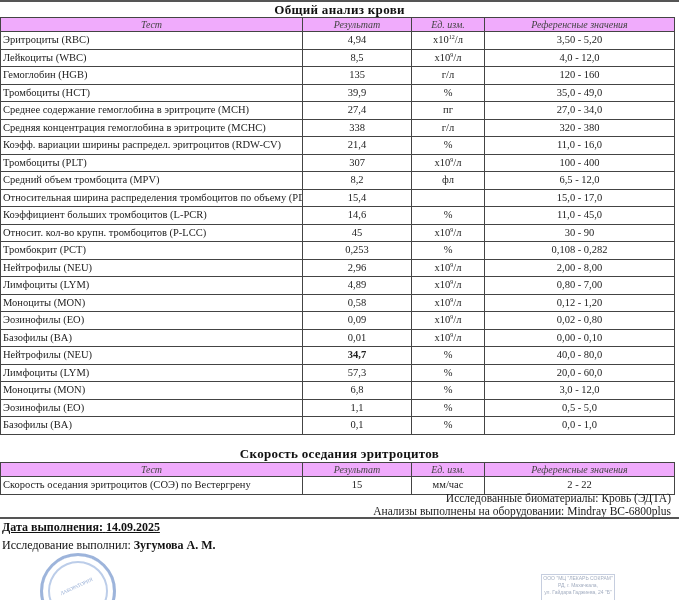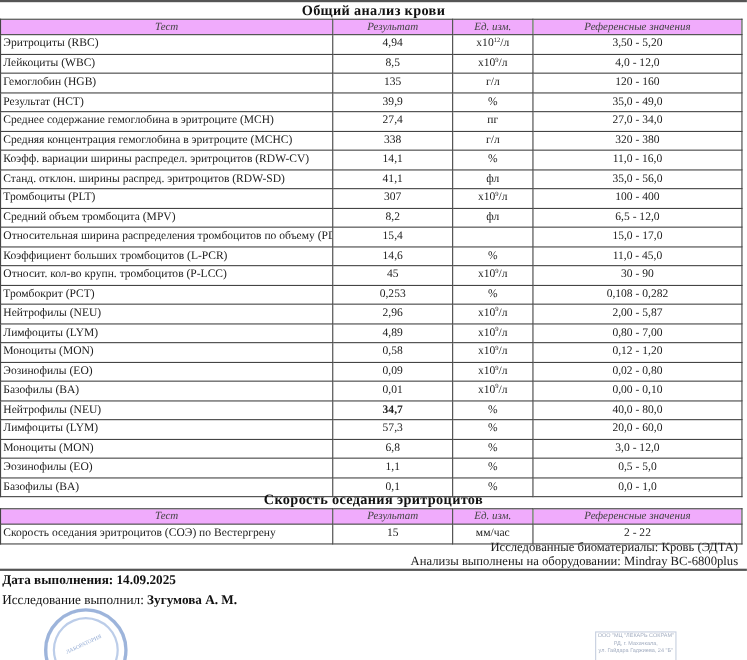--- a/index.html
+++ b/index.html
@@ -84,48 +84,42 @@
         <td class="c"><span>x10</span><sup>9</sup><span>/л</span></td>
         <td class="c">4,0 - 12,0</td>
       </tr>
       <tr>
         <td class="l">Гемоглобин (HGB)</td>
         <td class="c">135</td>
         <td class="c"><span>г/л</span><sup></sup><span></span></td>
         <td class="c">120 - 160</td>
       </tr>
       <tr>
-        <td class="l">Результат (HCT)</td>
+        <td class="l">Тромбоциты (HCT)</td>
         <td class="c">39,9</td>
         <td class="c"><span>%</span><sup></sup><span></span></td>
         <td class="c">35,0 - 49,0</td>
       </tr>
       <tr>
         <td class="l">Среднее содержание гемоглобина в эритроците (MCH)</td>
         <td class="c">27,4</td>
         <td class="c"><span>пг</span><sup></sup><span></span></td>
         <td class="c">27,0 - 34,0</td>
       </tr>
       <tr>
         <td class="l">Средняя концентрация гемоглобина в эритроците (MCHC)</td>
         <td class="c">338</td>
         <td class="c"><span>г/л</span><sup></sup><span></span></td>
         <td class="c">320 - 380</td>
       </tr>
       <tr>
         <td class="l">Коэфф. вариации ширины распредел. эритроцитов (RDW-CV)</td>
-        <td class="c">14,1</td>
+        <td class="c">21,4</td>
         <td class="c"><span>%</span><sup></sup><span></span></td>
         <td class="c">11,0 - 16,0</td>
-      </tr>
-      <tr>
-        <td class="l">Станд. отклон. ширины распред. эритроцитов (RDW-SD)</td>
-        <td class="c">41,1</td>
-        <td class="c"><span>фл</span><sup></sup><span></span></td>
-        <td class="c">35,0 - 56,0</td>
       </tr>
       <tr>
         <td class="l">Тромбоциты (PLT)</td>
         <td class="c">307</td>
         <td class="c"><span>x10</span><sup>9</sup><span>/л</span></td>
         <td class="c">100 - 400</td>
       </tr>
       <tr>
         <td class="l">Средний объем тромбоцита (MPV)</td>
         <td class="c">8,2</td>
@@ -153,21 +147,21 @@
       <tr>
         <td class="l">Тромбокрит (PCT)</td>
         <td class="c">0,253</td>
         <td class="c"><span>%</span><sup></sup><span></span></td>
         <td class="c">0,108 - 0,282</td>
       </tr>
       <tr>
         <td class="l">Нейтрофилы (NEU)</td>
         <td class="c">2,96</td>
         <td class="c"><span>x10</span><sup>9</sup><span>/л</span></td>
-        <td class="c">2,00 - 5,87</td>
+        <td class="c">2,00 - 8,00</td>
       </tr>
       <tr>
         <td class="l">Лимфоциты (LYM)</td>
         <td class="c">4,89</td>
         <td class="c"><span>x10</span><sup>9</sup><span>/л</span></td>
         <td class="c">0,80 - 7,00</td>
       </tr>
       <tr>
         <td class="l">Моноциты (MON)</td>
         <td class="c">0,58</td>
@@ -244,21 +238,21 @@
         <td class="c">2 - 22</td>
       </tr>
     </tbody>
 </table>
 
 <div class="footer-line" style="top:492px;">Исследованные биоматериалы: Кровь (ЭДТА)</div>
 <div class="footer-line" style="top:505px;margin-left:32px;">Анализы выполнены на оборудовании: Mindray BC-6800plus</div>
 
 <div class="divider"></div>
 
-<div class="sig-line" style="top:520px;">
+<div class="sig-line" style="top:520px;text-decoration:underline;">
   <b>Дата выполнения:</b>
   <b>14.09.2025</b>
 </div>
 <div class="sig-line" style="top:538px;">
   <span>Исследование выполнил:</span>
   <b>Зугумова А. М.</b>
 </div>
 
 <div class="stamp-round">
   <span class="inner">ЛАБОРАТОРИЯ</span>

